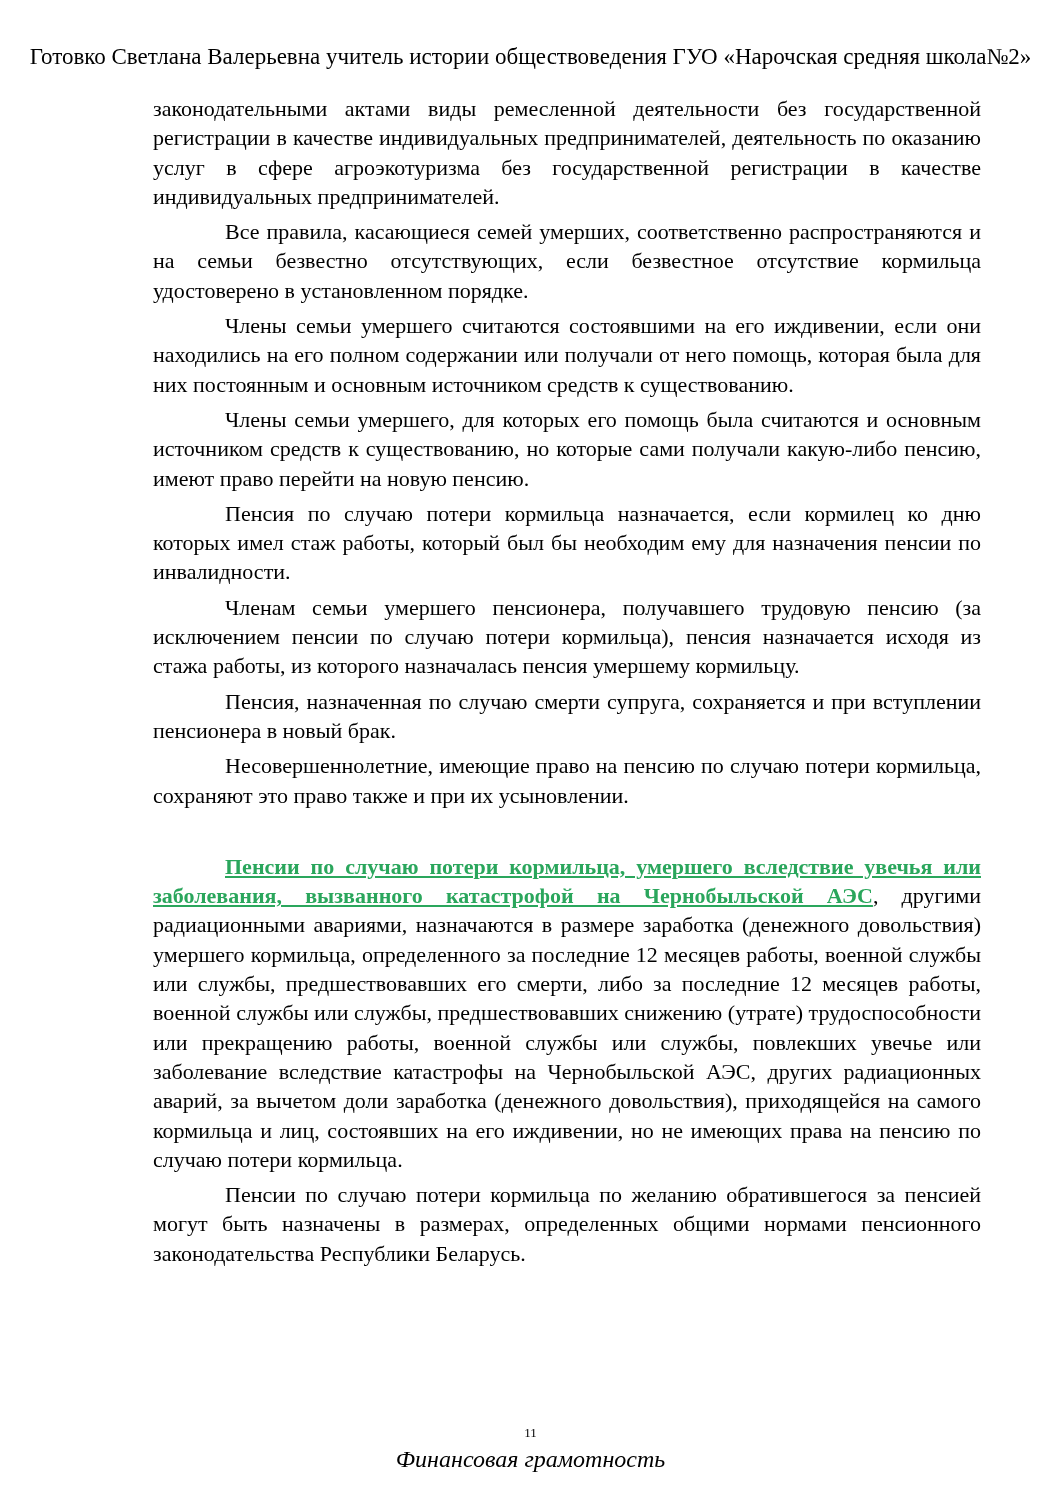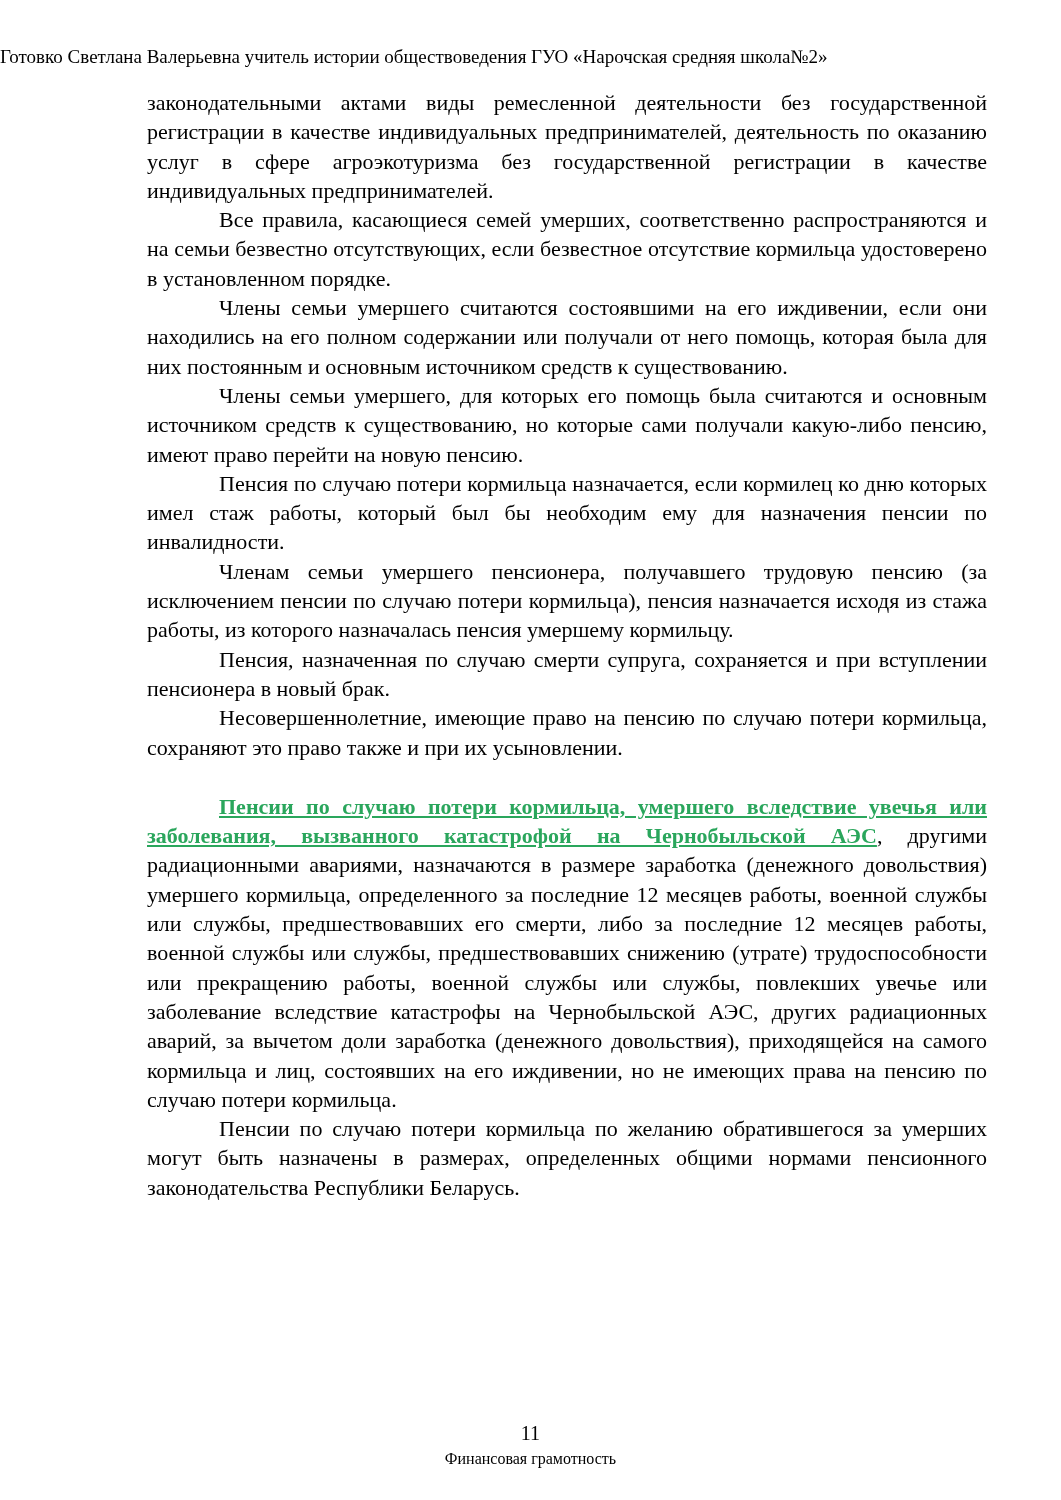--- a/index.html
+++ b/index.html
@@ -14,33 +14,33 @@
     background: #ffffff;
     font-family: "Liberation Serif", "DejaVu Serif", serif;
     color: #000000;
     overflow: hidden;
   }
   .doc-header {
     position: absolute;
     top: 46px;
     left: 0;
     width: 100%;
-    text-align: left;
-    font-size: 19px;
+    text-align: center;
+    font-size: 23px;
     line-height: 22px;
     color: #000000;
   }
   .doc-body {
     position: absolute;
     top: 88px;
     left: 147px;
     width: 840px;
   }
   .doc-body p {
-    margin: 0;
+    margin: 6px;
     font-size: 22px;
     line-height: 29.3px;
     text-align: justify;
     text-indent: 72px;
     color: #000000;
   }
   .doc-body p.no-indent {
     text-indent: 0;
   }
   .spacer-line {
@@ -52,26 +52,27 @@
     
   }
   .doc-footer {
     position: absolute;
     bottom: 28px;
     left: 0;
     width: 100%;
     text-align: center;
   }
   .page-number {
-    font-size: 20px;
+    font-size: 13px;
     line-height: 26px;
   }
   .footer-title {
-    font-size: 16px;
+    font-size: 24px;
     line-height: 26px;
+    font-style: italic;
   }
 </style>
 </head>
 <body>
 
 <div class="page">
 
   <div class="doc-header">Готовко Светлана Валерьевна учитель истории обществоведения ГУО «Нарочская средняя школа№2»</div>
 
   <div class="doc-body">
@@ -81,21 +82,21 @@
     <p>Члены семьи умершего, для которых его помощь была считаются и основным источником средств к существованию, но которые сами получали какую-либо пенсию, имеют право перейти на новую пенсию.</p>
     <p>Пенсия по случаю потери кормильца назначается, если кормилец ко дню которых имел стаж работы, который был бы необходим ему для назначения пенсии по инвалидности.</p>
     <p>Членам семьи умершего пенсионера, получавшего трудовую пенсию (за исключением пенсии по случаю потери кормильца), пенсия назначается исходя из стажа работы, из которого назначалась пенсия умершему кормильцу.</p>
     <p>Пенсия, назначенная по случаю смерти супруга, сохраняется и при вступлении пенсионера в новый брак.</p>
     <p>Несовершеннолетние, имеющие право на пенсию по случаю потери кормильца, сохраняют это право также и при их усыновлении.</p>
 
     <div class="spacer-line"></div>
 
     <p><span class="highlight-lead" style="color: rgb(42, 166, 92);">Пенсии по случаю потери кормильца, умершего вследствие увечья или заболевания, вызванного катастрофой на Чернобыльской АЭС</span><span>, другими радиационными авариями, назначаются в размере заработка (денежного довольствия) умершего кормильца, определенного за последние 12 месяцев работы, военной службы или службы, предшествовавших его смерти, либо за последние 12 месяцев работы, военной службы или службы, предшествовавших снижению (утрате) трудоспособности или прекращению работы, военной службы или службы, повлекших увечье или заболевание вследствие катастрофы на Чернобыльской АЭС, других радиационных аварий, за вычетом доли заработка (денежного довольствия), приходящейся на самого кормильца и лиц, состоявших на его иждивении, но не имеющих права на пенсию по случаю потери кормильца.</span></p>
 
-    <p>Пенсии по случаю потери кормильца по желанию обратившегося за умерших могут быть назначены в размерах, определенных общими нормами пенсионного законодательства Республики Беларусь.</p>
+    <p>Пенсии по случаю потери кормильца по желанию обратившегося за пенсией могут быть назначены в размерах, определенных общими нормами пенсионного законодательства Республики Беларусь.</p>
   </div>
 
   <div class="doc-footer">
     <div class="page-number">11</div>
     <div class="footer-title">Финансовая грамотность</div>
   </div>
 
 </div>
 
 </body></html>

